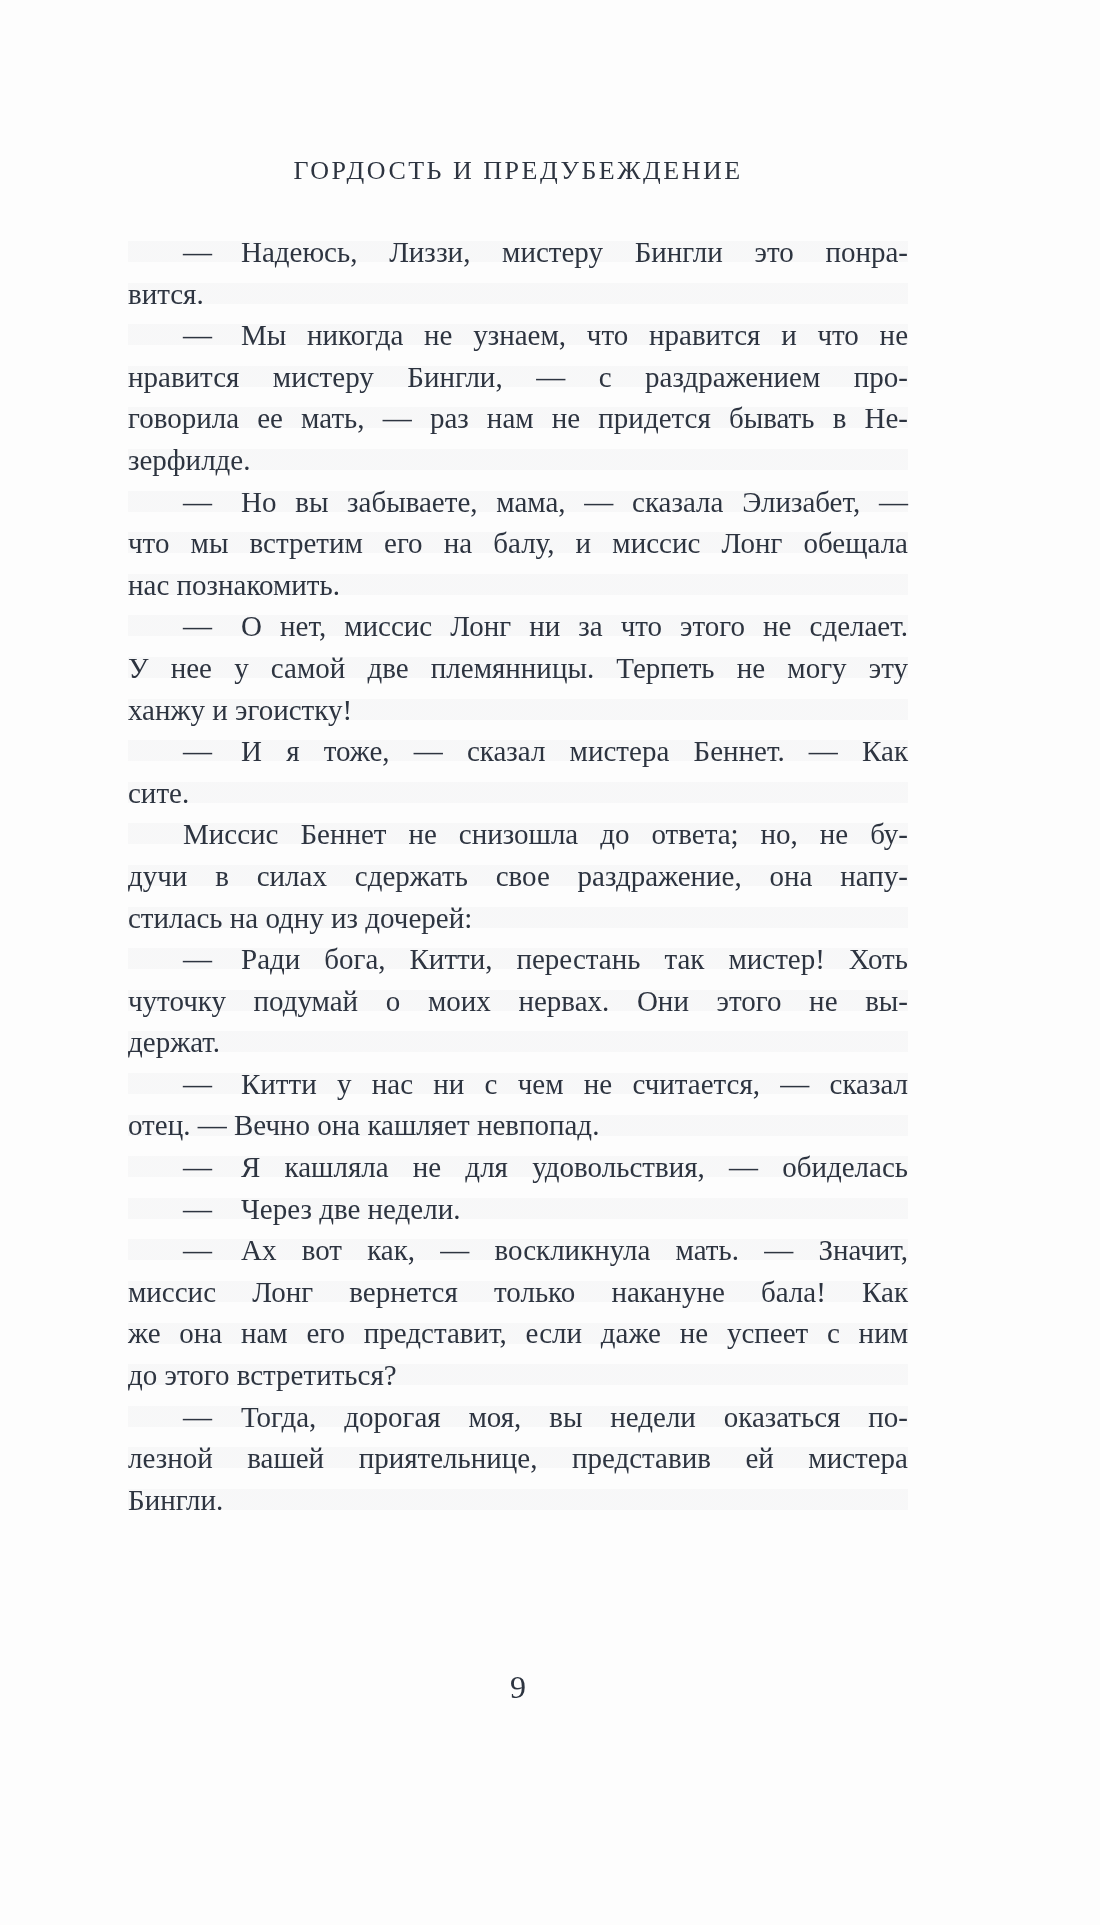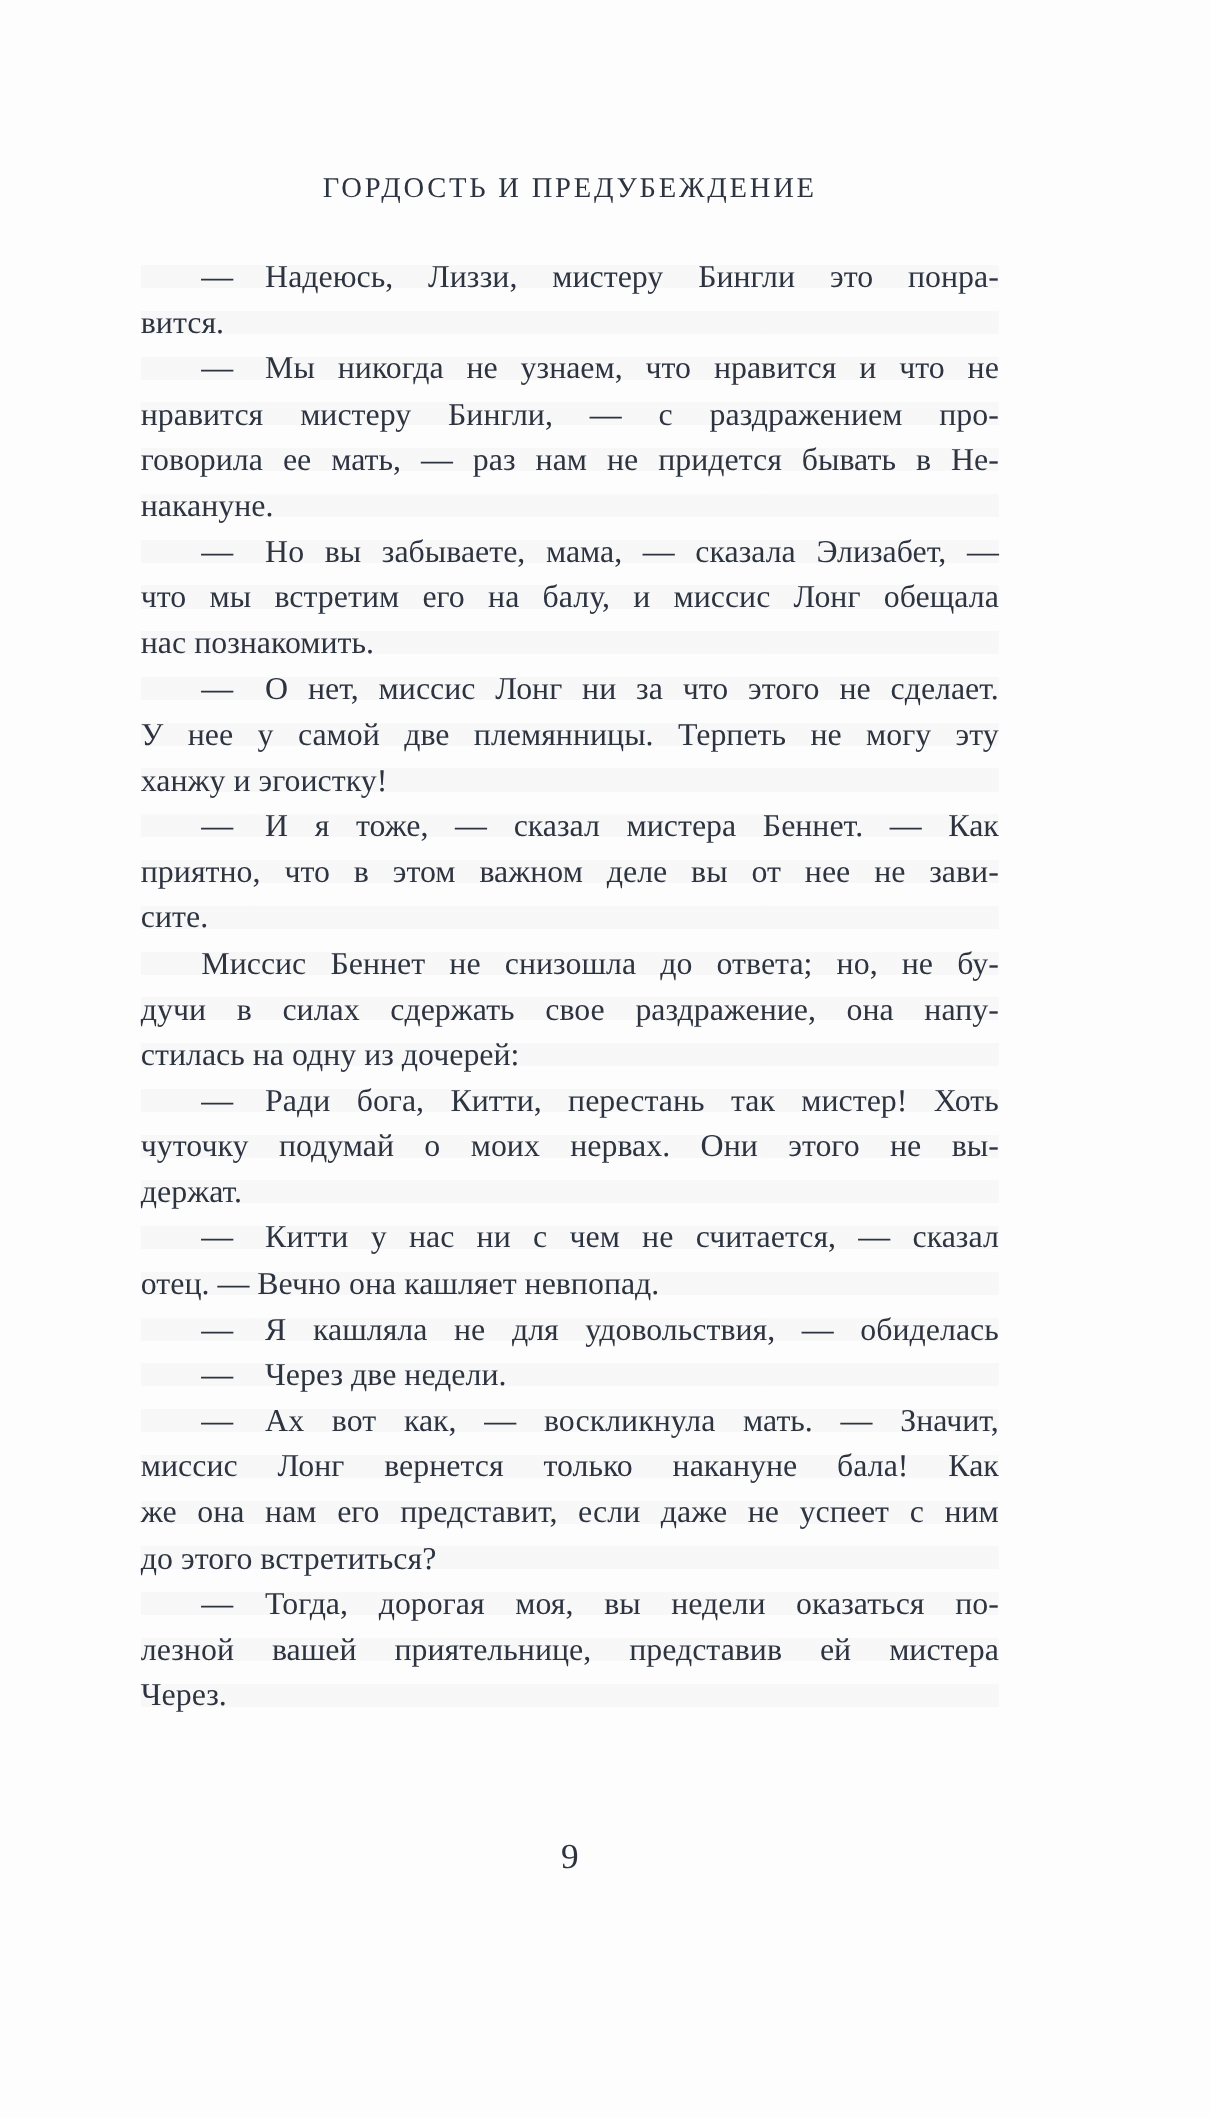--- a/index.html
+++ b/index.html
@@ -77,35 +77,34 @@
 
   <div class="text-block">
       <div class="paragraph">
         <div class="line para-first">— Надеюсь, Лиззи, мистеру Бингли это понра-</div>
         <div class="line para-last">вится.</div>
       </div>
       <div class="paragraph">
         <div class="line para-first">— Мы никогда не узнаем, что нравится и что не</div>
         <div class="line">нравится мистеру Бингли, — с раздражением про-</div>
         <div class="line">говорила ее мать, — раз нам не придется бывать в Не-</div>
-        <div class="line para-last">накануне.</div>
+        <div class="line para-last">зерфилде.</div>
       </div>
       <div class="paragraph">
         <div class="line para-first">— Но вы забываете, мама, — сказала Элизабет, —</div>
         <div class="line">что мы встретим его на балу, и миссис Лонг обещала</div>
         <div class="line para-last">нас познакомить.</div>
       </div>
       <div class="paragraph">
         <div class="line para-first">— О нет, миссис Лонг ни за что этого не сделает.</div>
         <div class="line">У нее у самой две племянницы. Терпеть не могу эту</div>
         <div class="line para-last">ханжу и эгоистку!</div>
       </div>
       <div class="paragraph">
         <div class="line para-first">— И я тоже, — сказал мистера Беннет. — Как</div>
-        <div class="line">приятно, что в этом важном деле вы от нее не зави-</div>
         <div class="line para-last">сите.</div>
       </div>
       <div class="paragraph">
         <div class="line para-first">Миссис Беннет не снизошла до ответа; но, не бу-</div>
         <div class="line">дучи в силах сдержать свое раздражение, она напу-</div>
         <div class="line para-last">стилась на одну из дочерей:</div>
       </div>
       <div class="paragraph">
         <div class="line para-first">— Ради бога, Китти, перестань так мистер! Хоть</div>
         <div class="line">чуточку подумай о моих нервах. Они этого не вы-</div>
@@ -123,18 +122,18 @@
       </div>
       <div class="paragraph">
         <div class="line para-first">— Ах вот как, — воскликнула мать. — Значит,</div>
         <div class="line">миссис Лонг вернется только накануне бала! Как</div>
         <div class="line">же она нам его представит, если даже не успеет с ним</div>
         <div class="line para-last">до этого встретиться?</div>
       </div>
       <div class="paragraph">
         <div class="line para-first">— Тогда, дорогая моя, вы недели оказаться по-</div>
         <div class="line">лезной вашей приятельнице, представив ей мистера</div>
-        <div class="line para-last">Через.</div>
+        <div class="line para-last">Бингли.</div>
       </div>
     </div>
 
   <div class="page-number">9</div>
 </div>
 
 </body></html>

